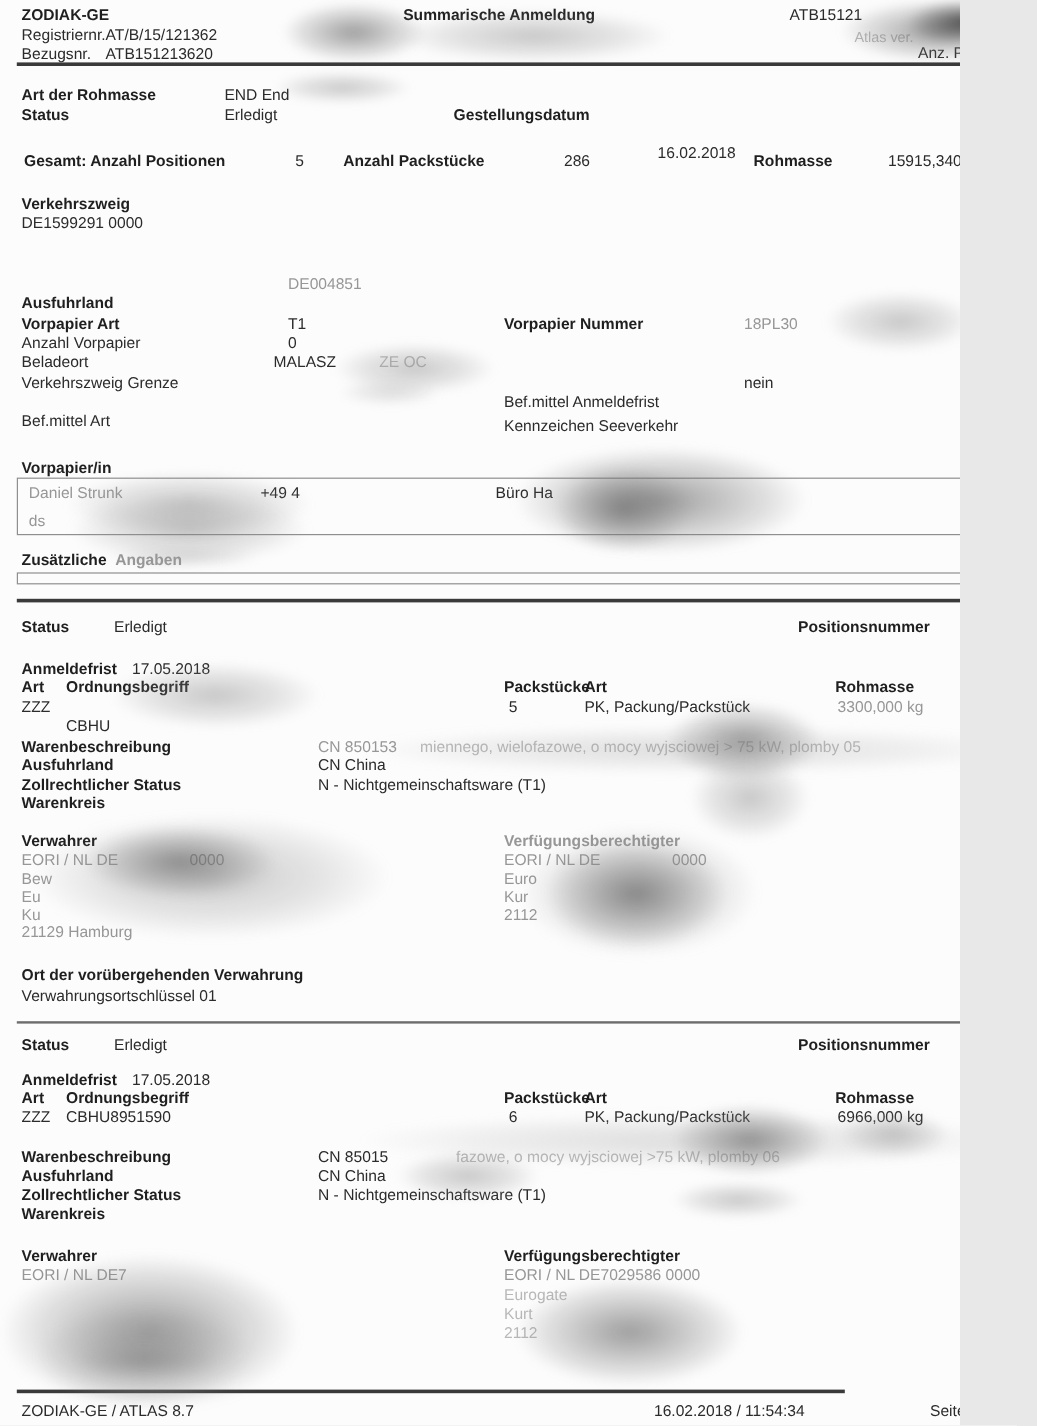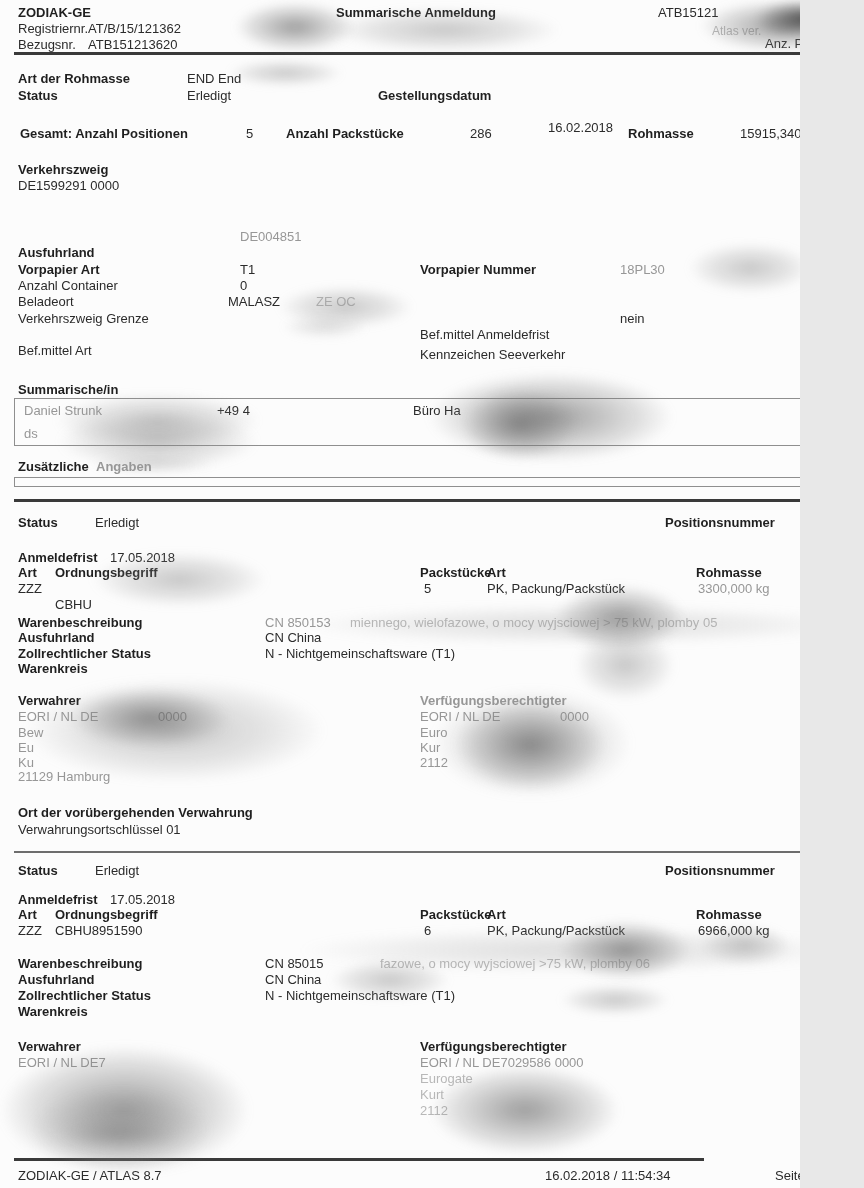--- a/index.html
+++ b/index.html
@@ -52,32 +52,32 @@
 
   <span class="t b" style="left:18px;top:163px;">Verkehrszweig</span>
   <span class="t" style="left:18px;top:179px;">DE1599291 0000</span>
 
   <span class="t b" style="left:18px;top:246px;">Ausfuhrland</span>
   <span class="t fade" style="left:240px;top:230px;">DE004851</span>
   <span class="t b" style="left:18px;top:263px;">Vorpapier Art</span>
   <span class="t" style="left:240px;top:263px;">T1</span>
   <span class="t b" style="left:420px;top:263px;">Vorpapier Nummer</span>
   <span class="t fade" style="left:620px;top:263px;">18PL30</span>
-  <span class="t" style="left:18px;top:279px;">Anzahl Container</span>
+  <span class="t" style="left:18px;top:279px;">Anzahl Vorpapier</span>
   <span class="t" style="left:240px;top:279px;">0</span>
   <span class="t" style="left:18px;top:295px;">Beladeort</span>
   <span class="t" style="left:228px;top:295px;">MALASZ</span>
   <span class="t fade2" style="left:316px;top:295px;">ZE OC</span>
   <span class="t" style="left:18px;top:312px;">Verkehrszweig Grenze</span>
   <span class="t" style="left:420px;top:312px;margin-top:36px;">Kennzeichen Seeverkehr</span>
   <span class="t" style="left:620px;top:312px;">nein</span>
   <span class="t" style="left:18px;top:344px;">Bef.mittel Art</span>
   <span class="t" style="left:420px;top:328px;">Bef.mittel Anmeldefrist</span>
 
-  <span class="t b" style="left:18px;top:383px;">Summarische/in</span>
+  <span class="t b" style="left:18px;top:383px;">Vorpapier/in</span>
   <div class="boxline" style="left:14px;top:398px;width:834px;height:46px;"></div>
   <span class="t fade" style="left:24px;top:404px;">Daniel Strunk</span>
   <span class="t" style="left:217px;top:404px;">+49 4</span>
   <span class="t" style="left:413px;top:404px;">Büro Ha</span>
   <span class="t fade" style="left:24px;top:427px;">ds</span>
 
   <span class="t b" style="left:18px;top:460px;">Zusätzliche</span>
   <span class="t b fade" style="left:96px;top:460px;">Angaben</span>
   <div class="boxline" style="left:14px;top:477px;width:816px;height:8px;"></div>
   <div class="rule" style="left:14px;top:499px;width:836px;height:3px;"></div>

